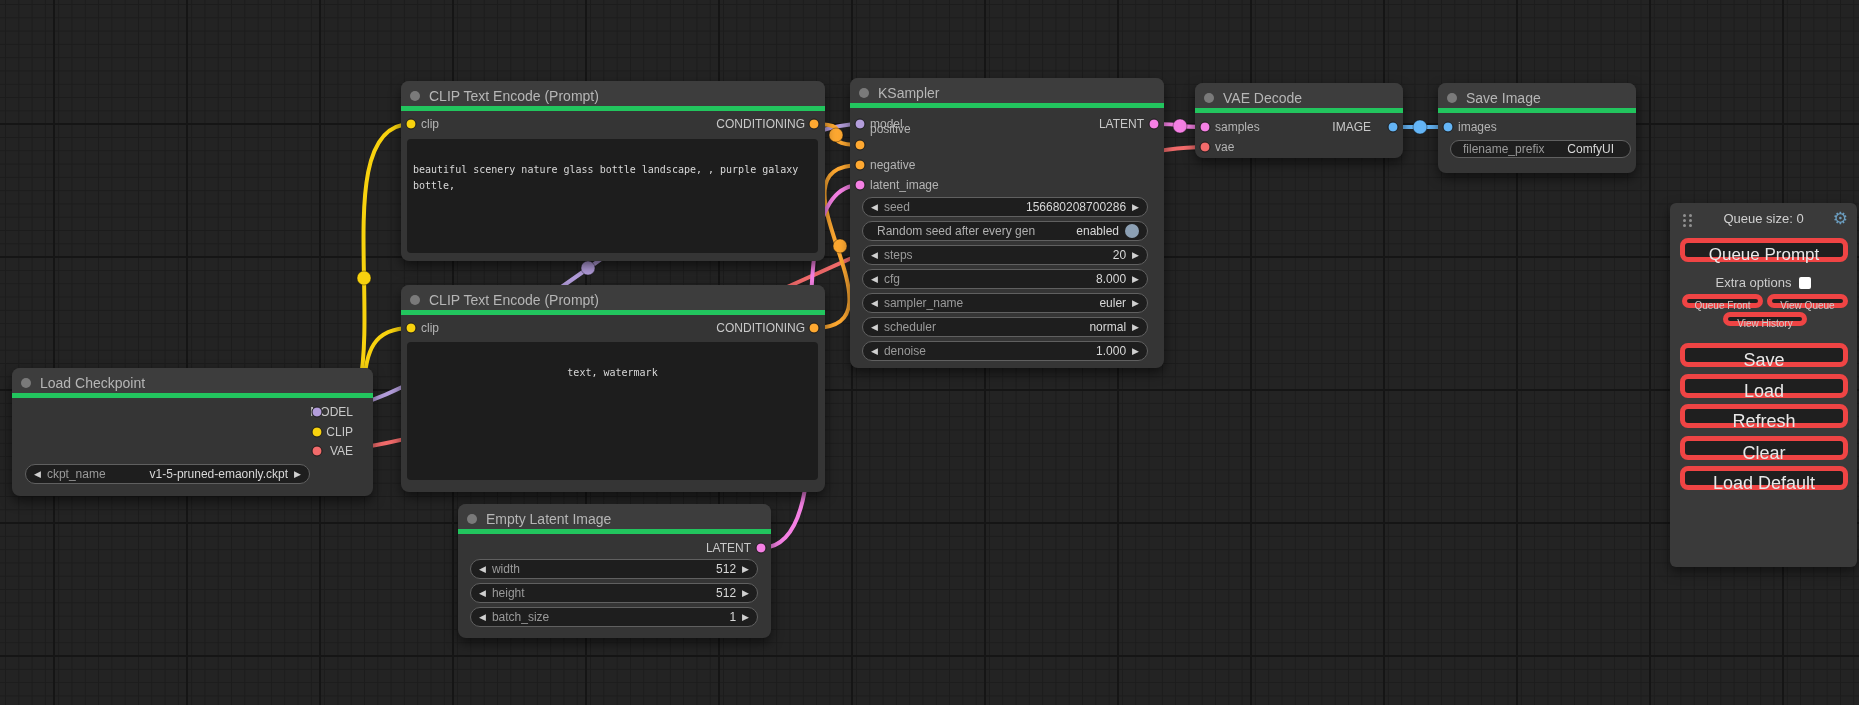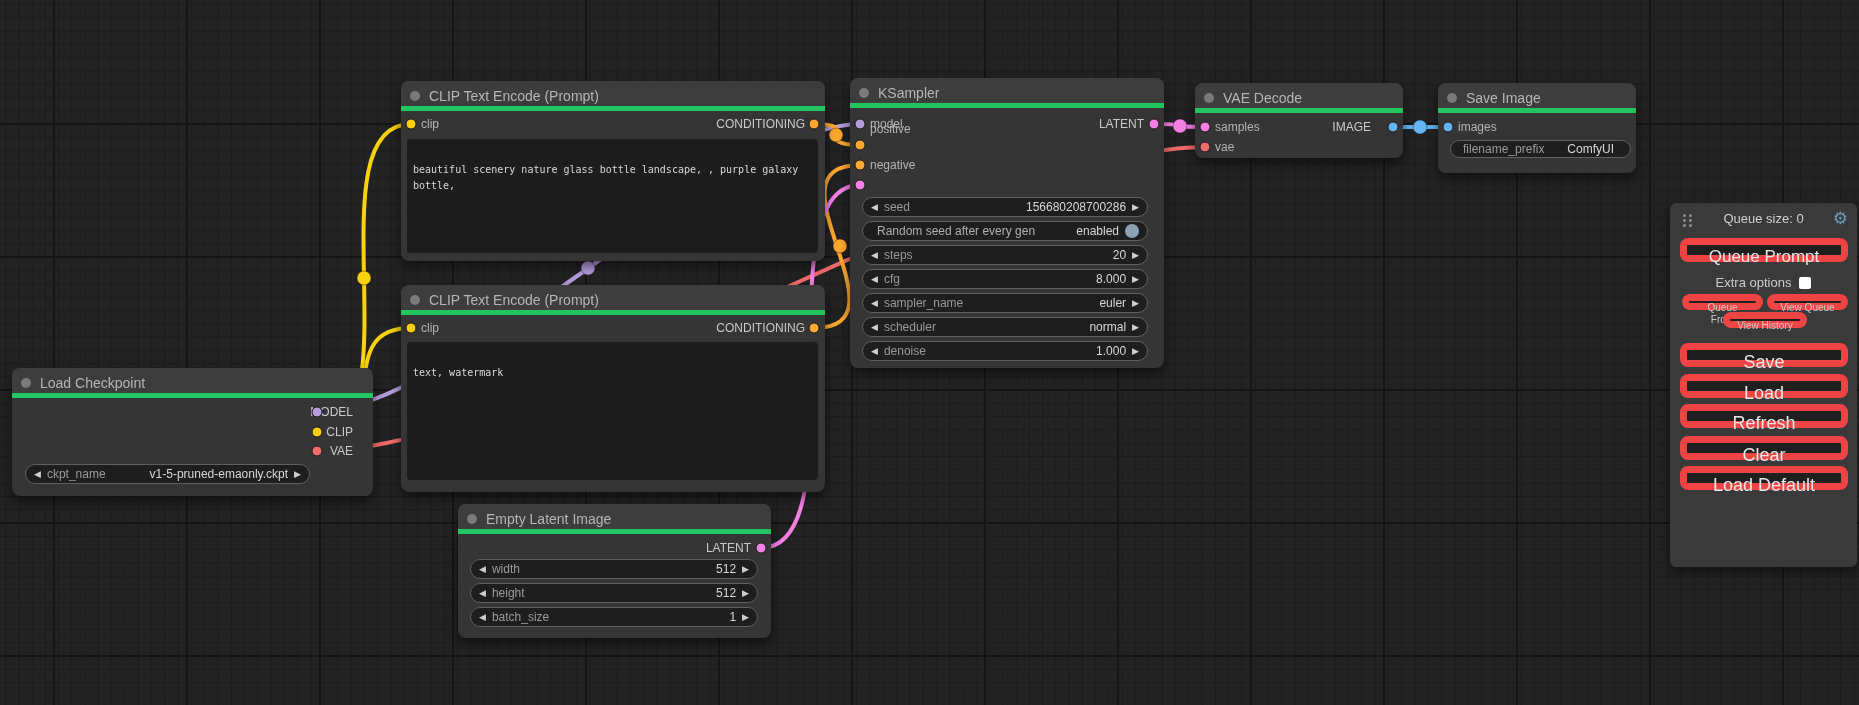--- a/index.html
+++ b/index.html
@@ -41,21 +41,21 @@
         white-space:pre-wrap;word-break:break-word;overflow:hidden;}
   
   .panel{position:absolute;left:1670px;top:203px;width:187px;height:364px;
         background:#3a3a3a;border-radius:6px;box-shadow:0 5px 12px rgba(0,0,0,.5);
         z-index:4;box-sizing:border-box;}
   .panel-header{position:relative;height:30px;}
   .queue-size{position:absolute;left:0;right:0;top:8px;text-align:center;
         color:#d0d0d0;font-size:13px;}
   .gear{position:absolute;right:9px;top:5px;color:#6b9dbf;font-size:17px;cursor:pointer;}
   .drag-handle{position:absolute;left:12px;top:10px;}
-  .btn{display:block;background:#1f1f1f;border:7px solid #ef4444;color:#e8e8e8;
+  .btn{display:block;background:#1f1f1f;border:5px solid #ef4444;color:#e8e8e8;
         border-radius:8px;text-align:center;box-sizing:border-box;cursor:pointer;
         font-family:"Liberation Sans",sans-serif;}
   .btn-big{position:absolute;left:10px;width:168px;height:24px;font-size:17px;line-height:22px;}
   .btn-small{position:absolute;height:14px;font-size:10px;line-height:12px;border-radius:8px;color:#cccccc;}
   .extra-row{position:absolute;top:72px;left:0;right:0;text-align:center;color:#cccccc;font-size:13px;}
   .checkbox{display:inline-block;width:12px;height:12px;background:#ffffff;
         border-radius:2px;vertical-align:-2px;margin-left:8px;cursor:pointer;}
 </style>
 </head>
 <body>
@@ -117,34 +117,35 @@
 
   <div class="node" style="left:401px;top:285px;width:424px;height:207px;">
     <div class="node-title">
       <span class="title-dot"></span>
       <span>CLIP Text Encode (Prompt)</span>
     </div>
     <div class="row" style="top:33px;">
       <span class="in-label" style="float:left;">clip</span>
       <span class="out-label" style="float:right;padding-right:20px;">CONDITIONING</span>
     </div>
-    <div class="prompt-box" style="left:6px;top:57px;width:411px;height:138px;">text, watermark</div>
+    <div class="prompt-box" style="left:6px;top:57px;width:411px;height:138px;text-align:center;">text, watermark</div>
   </div>
 
   <div class="node" style="left:850px;top:78px;width:314px;height:290px;">
     <div class="node-title">
       <span class="title-dot"></span>
       <span>KSampler</span>
     </div>
     <div class="row" style="top:36px;">
       <span class="in-label" style="float:left;">model</span>
       <span class="out-label" style="float:right;padding-right:20px;">LATENT</span>
     </div>
     <div class="row in-label" style="top:41px;">positive</div>
     <div class="row in-label" style="top:77px;">negative</div>
+    <div class="row in-label" style="top:97px;">latent_image</div>
 
     <div class="widget" style="left:12px;top:119px;width:286px;">
       <span class="w-arrow">◀</span>
       <span class="w-label">seed</span>
       <span class="w-value">156680208700286</span>
       <span class="w-arrow">▶</span>
     </div>
     <div class="widget" style="left:12px;top:143px;width:286px;">
       <span class="w-label" style="padding-left:6px;color:#b0b0b0;">Random seed after every gen</span>
       <span class="w-value">enabled</span>

